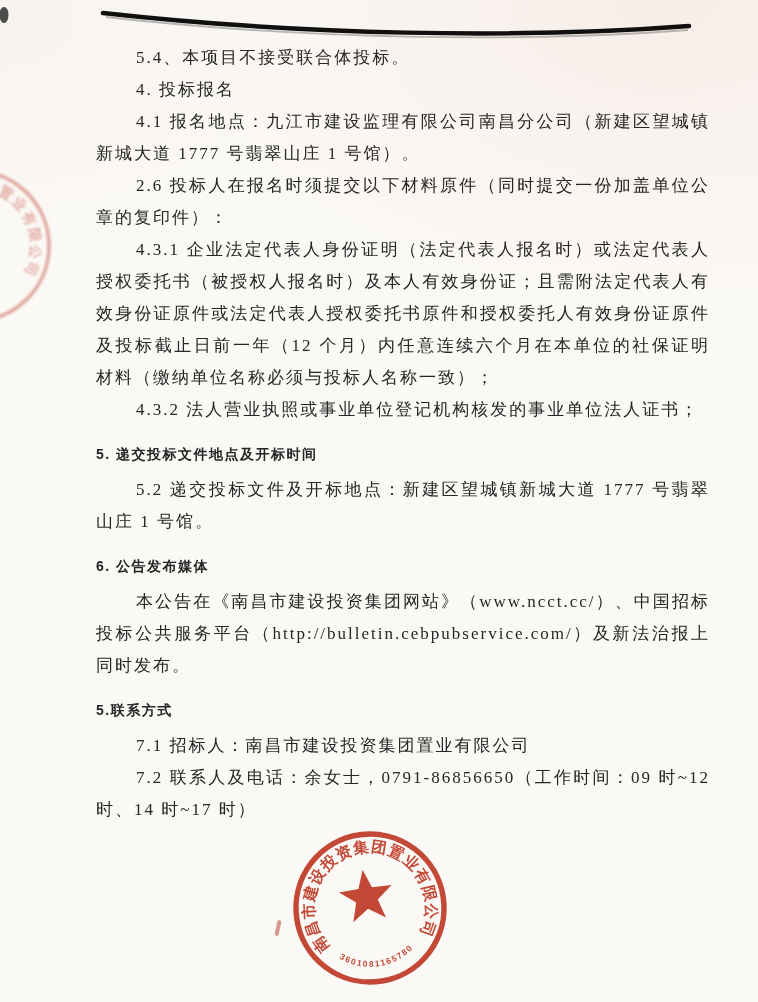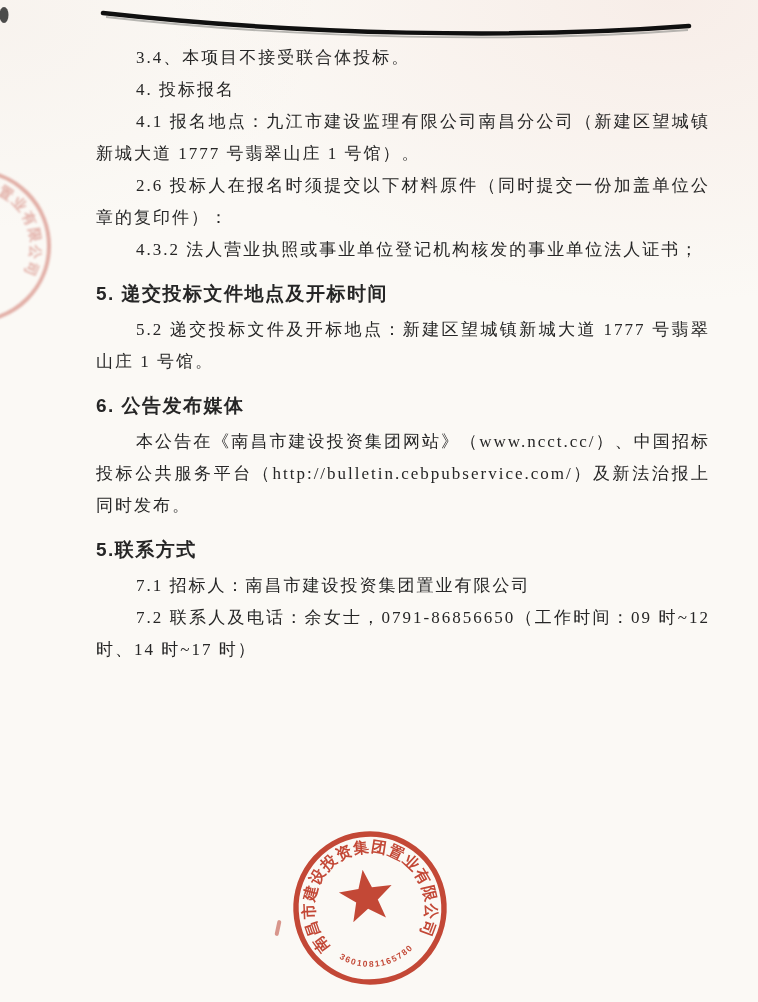--- a/index.html
+++ b/index.html
@@ -13,21 +13,21 @@
   }
   .content{
     position:absolute;left:96px;top:42px;width:614px;
     color:#262626;font-size:17px;line-height:32px;
     text-align:justify;letter-spacing:2px;
   }
   .para{margin:0;}
   .indent{text-indent:40px;}
   .heading{
     font-family:"Liberation Sans", sans-serif;
-    font-weight:bold;font-size:19px;line-height:32px;
+    font-weight:bold;font-size:14px;line-height:32px;
     margin:12px 0 4px 0;letter-spacing:1.5px;
   }
   .seg{white-space:pre;}
   .seg.u{border-bottom:1.6px solid #2e2e2e;}
   .overlay{position:absolute;left:0;top:0;width:758px;height:1002px;pointer-events:none;}
   .sealfont{font-family:"Liberation Sans", sans-serif;font-weight:bold;}
 </style>
 </head>
 <body>
 
@@ -48,24 +48,25 @@
     </defs>
     <g opacity="0.45" filter="url(#blurF)">
       <circle cx="-26" cy="246" r="75" fill="none" stroke="#c4564a" stroke-width="4"></circle>
       <text class="sealfont" font-size="14" fill="#c4564a" letter-spacing="2" text-anchor="middle">
         <textPath href="#leftSealArc" startOffset="50%">南昌市建设投资集团置业有限公司</textPath>
       </text>
     </g>
   </svg>
 
   <div class="content">
-      <div class="para indent">3.4、本项目不接受联合体投标。</div>
+      <div class="para indent">5.4、本项目不接受联合体投标。</div>
       <div class="para indent">4. 投标报名</div>
       <div class="para indent">4.1 报名地点：九江市建设监理有限公司南昌分公司（新建区望城镇新城大道 1777 号翡翠山庄 1 号馆）。</div>
       <div class="para indent">2.6 投标人在报名时须提交以下材料原件（同时提交一份加盖单位公章的复印件）：</div>
+      <div class="para indent">4.3.1 企业法定代表人身份证明（法定代表人报名时）或法定代表人授权委托书（被授权人报名时）及本人有效身份证；且需附法定代表人有效身份证原件或法定代表人授权委托书原件和授权委托人有效身份证原件及投标截止日前一年（12 个月）内任意连续六个月在本单位的社保证明材料（缴纳单位名称必须与投标人名称一致）；</div>
       <div class="para indent">4.3.2 法人营业执照或事业单位登记机构核发的事业单位法人证书；</div>
       <div class="heading">5. 递交投标文件地点及开标时间</div>
       <div class="para indent">5.2 递交投标文件及开标地点：新建区望城镇新城大道 1777 号翡翠山庄 1 号馆。</div>
       <div class="heading">6. 公告发布媒体</div>
       <div class="para indent">本公告在《南昌市建设投资集团网站》（www.ncct.cc/）、中国招标投标公共服务平台（http://bulletin.cebpubservice.com/）及新法治报上同时发布。</div>
       <div class="heading">5.联系方式</div>
       <div class="para indent">7.1 招标人：南昌市建设投资集团置业有限公司</div>
       <div class="para indent">7.2 联系人及电话：余女士，0791-86856650（工作时间：09 时~12 时、14 时~17 时）</div>
     </div>
 

